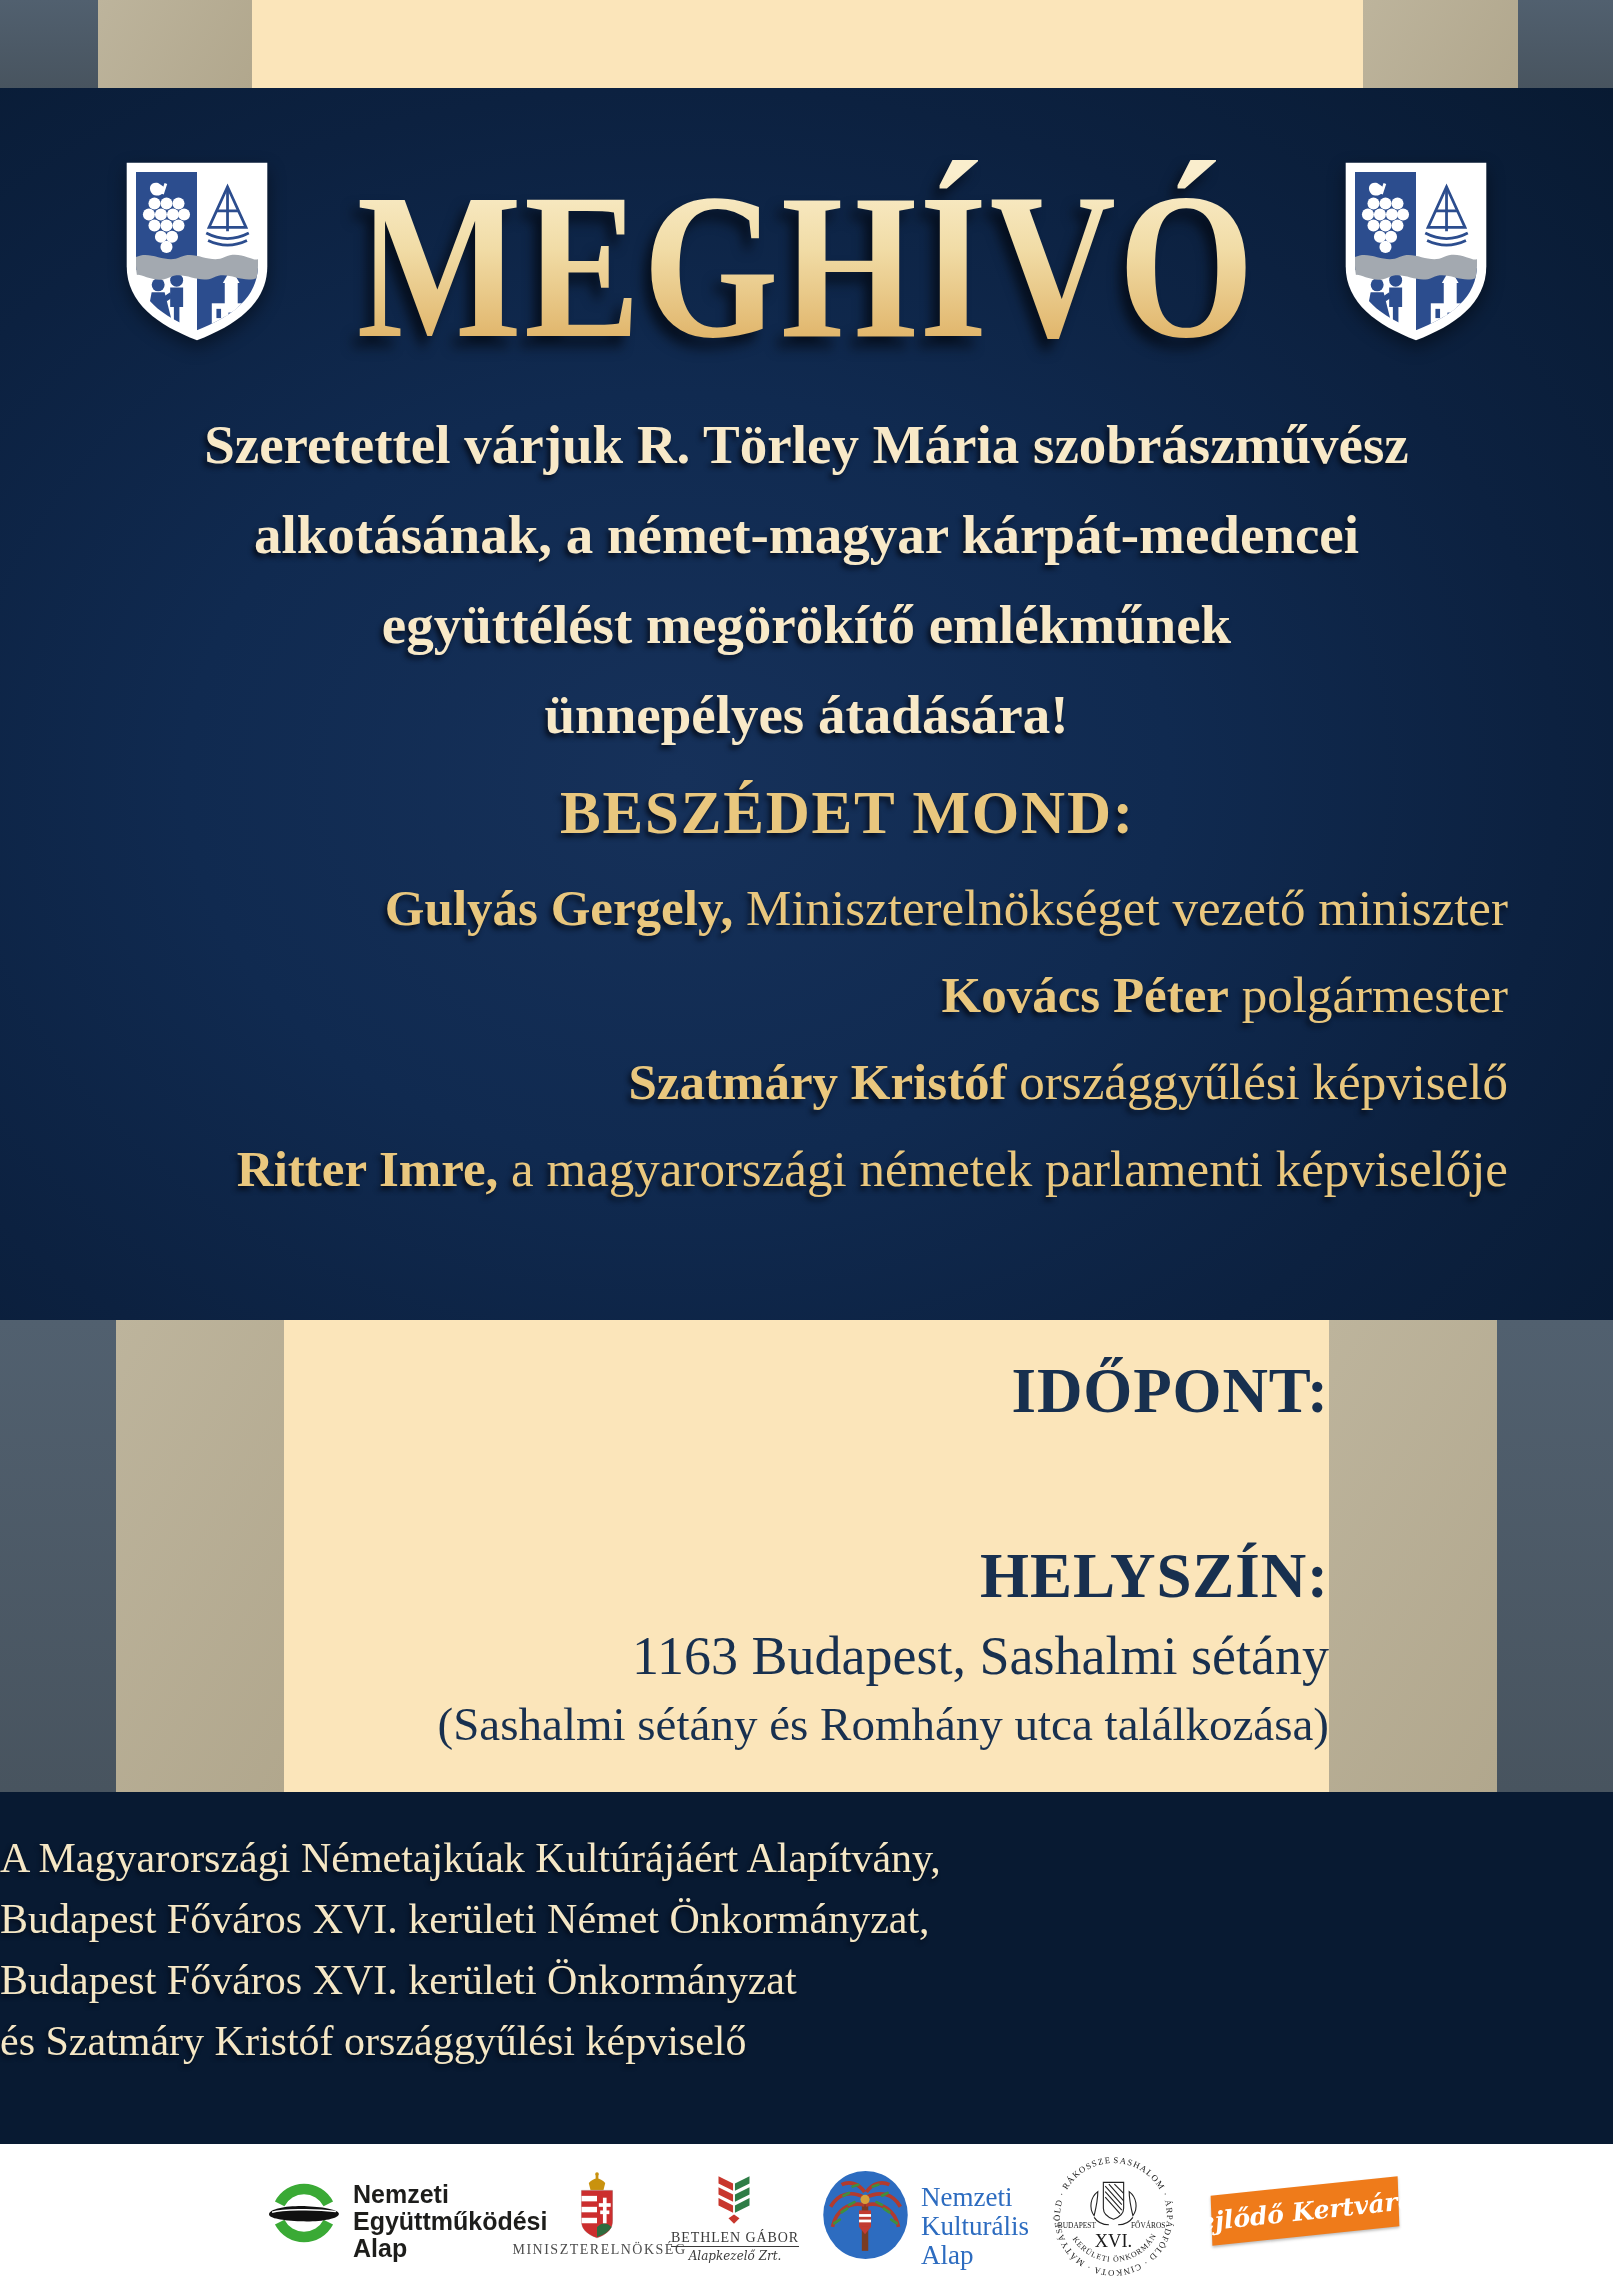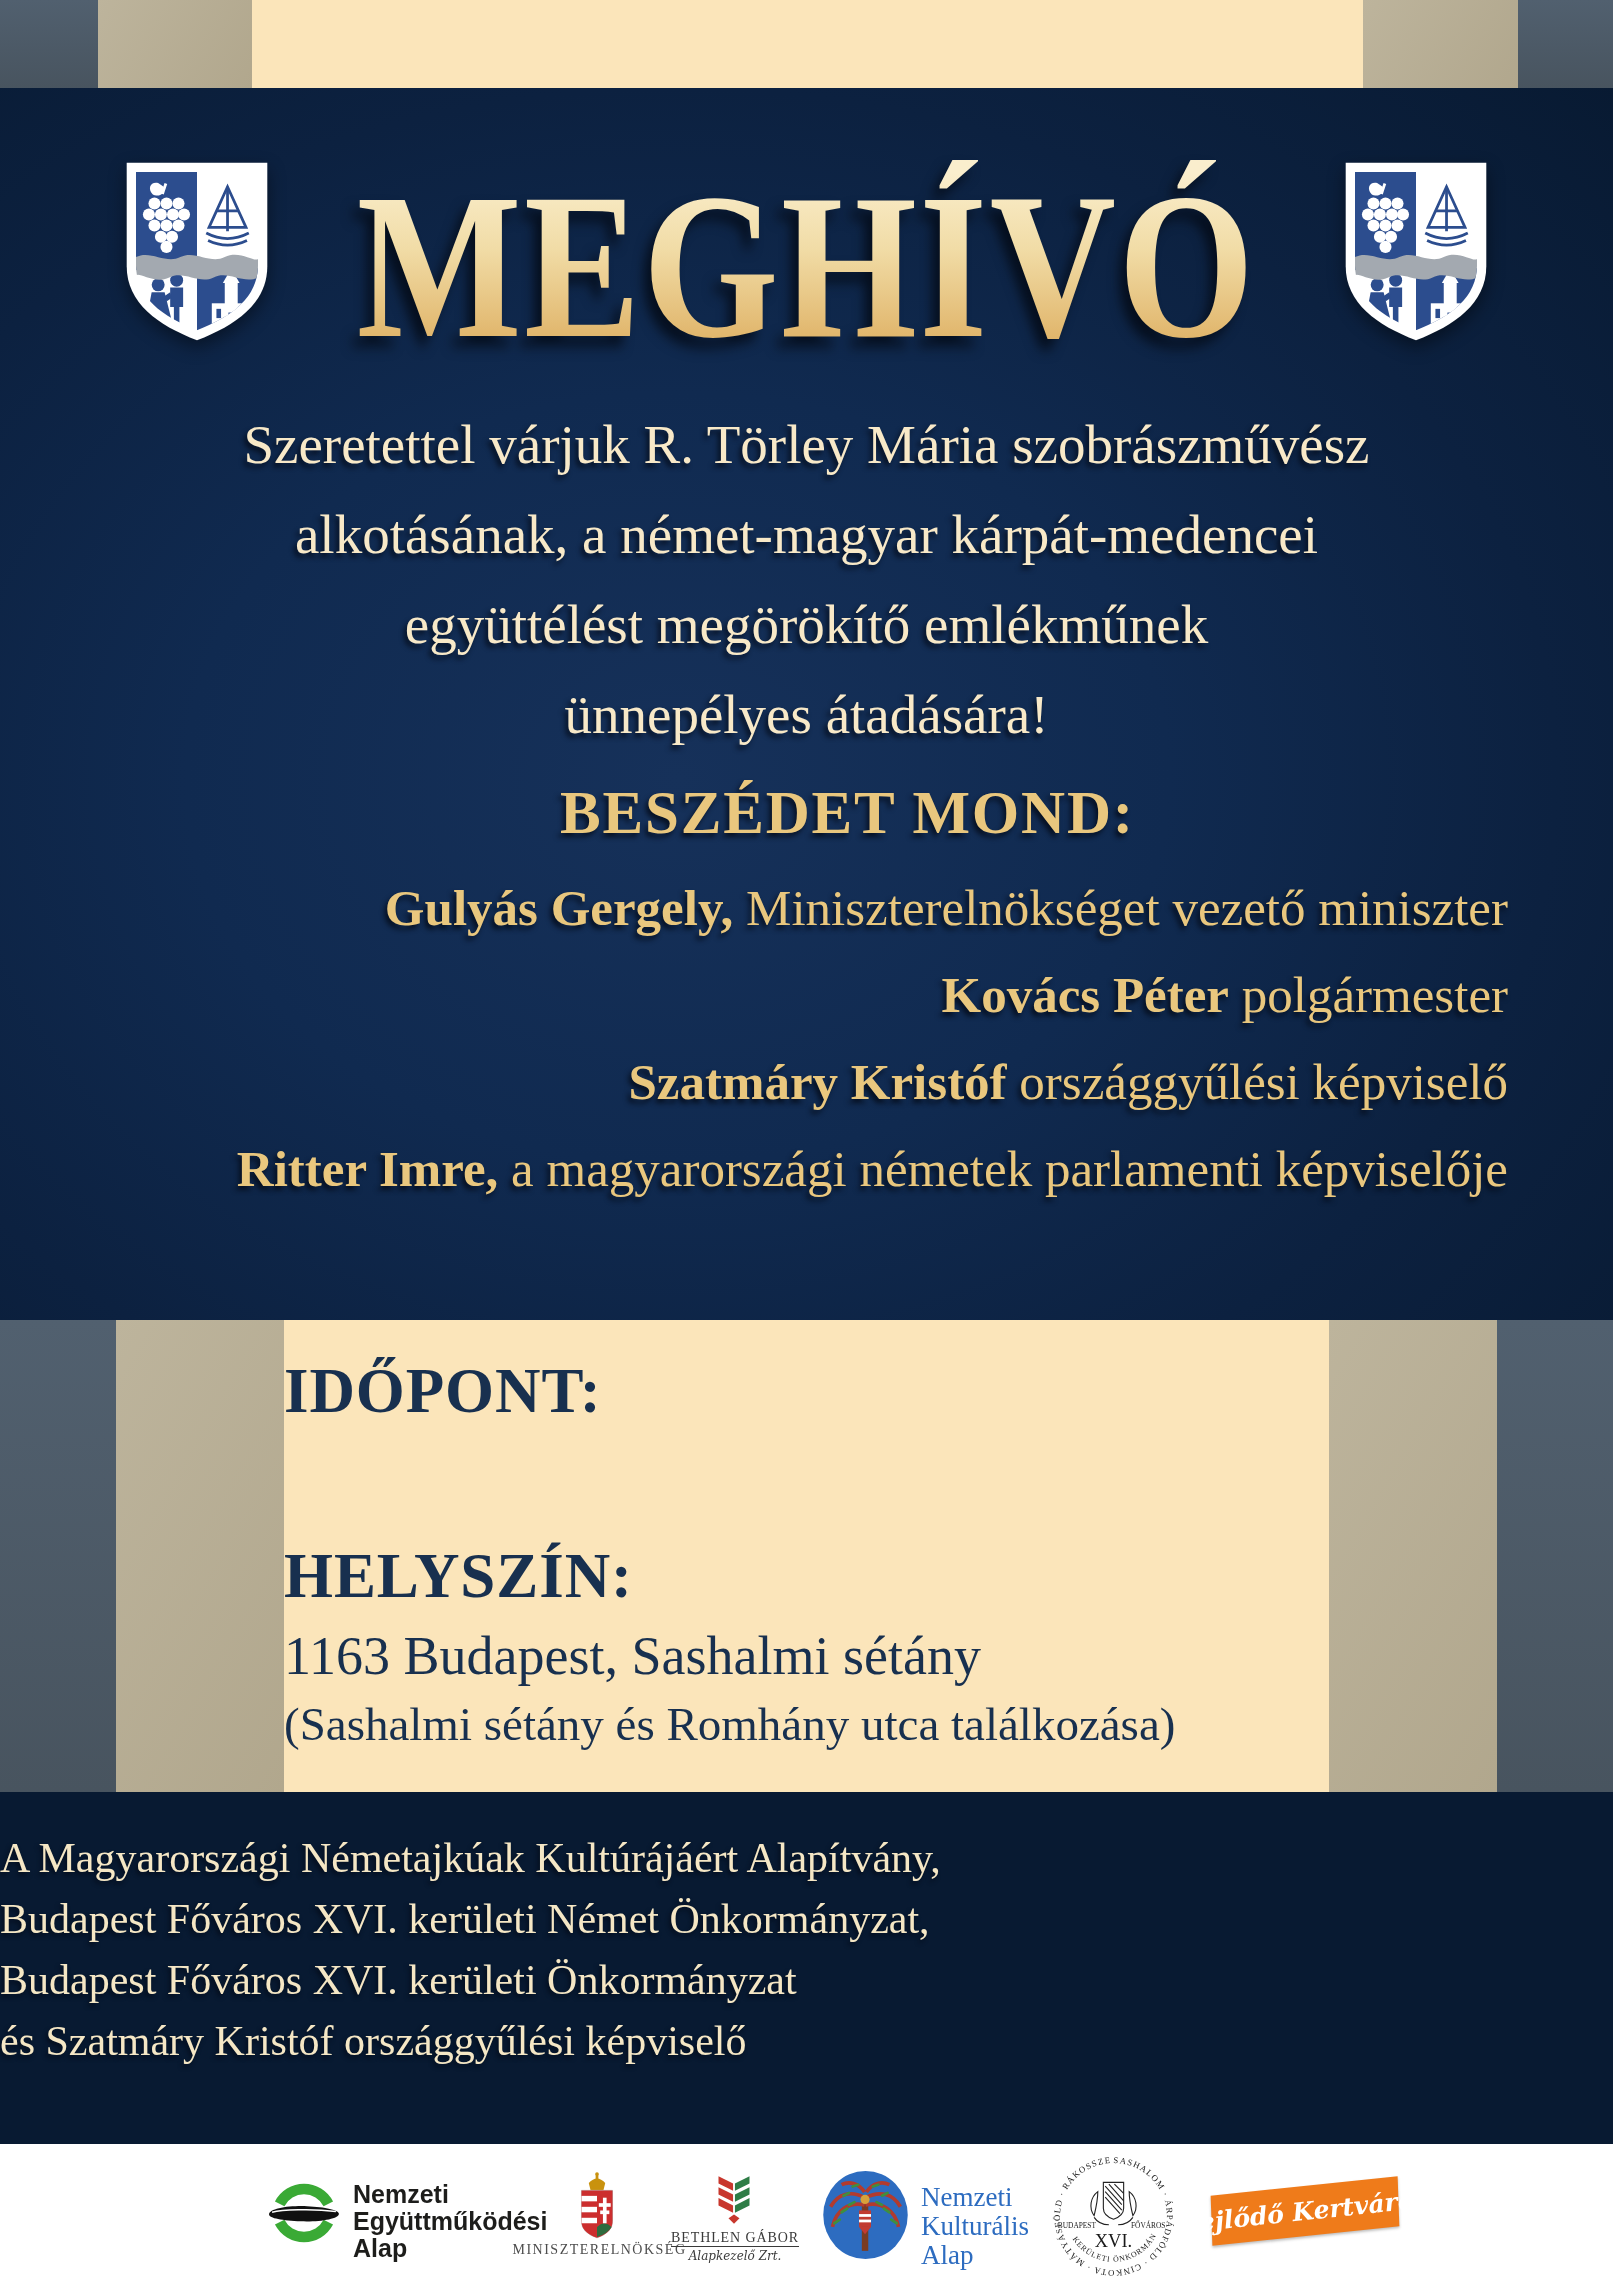--- a/index.html
+++ b/index.html
@@ -30,33 +30,33 @@
 
   .title-row{position:absolute;top:72px;left:0;width:100%;text-align:center;}
   .title{
     display:inline-block;font-weight:bold;font-size:208px;line-height:212px;letter-spacing:2.8px;
     transform:scaleX(.84);transform-origin:center;
     background:linear-gradient(180deg,#faeecd 6%,#f1dca6 42%,#dfb266 88%,#d6a659 100%);
     -webkit-background-clip:text;background-clip:text;color:transparent;-webkit-text-fill-color:transparent;
     filter:drop-shadow(-8.3px 10px 6.5px rgba(3,10,22,.85));
   }
   .invite{position:absolute;top:312px;left:0;width:100%;text-align:center;
-    color:#f8e9c8;font-weight:normal;font-size:55px;line-height:90px;
+    color:#f8e9c8;font-weight:bold;font-size:55px;line-height:90px;
     text-shadow:-2.8px 3.7px 5.5px rgba(4,10,22,.8);}
   .speech-heading{position:absolute;top:690px;left:0;width:100%;text-align:center;
     color:#e9c77e;font-weight:bold;font-size:61px;letter-spacing:1.8px;
     text-shadow:-2.8px 3.7px 5.5px rgba(4,10,22,.8);padding-left:41px;}
   .speakers{position:absolute;top:777px;left:50%;transform:translateX(-50%);width:1403px;text-align:center;
     color:#e9c77e;font-size:51px;line-height:87px;text-shadow:-2.8px 3.7px 5.5px rgba(4,10,22,.8);}
   .speakers .line{display:block;text-align:right;}
   .speakers .name{font-weight:bold;}
   .speakers .role{font-weight:normal;}
 
   
-  .panel-line{position:absolute;left:0;width:100%;text-align:left;color:#18304f;}
+  .panel-line{position:absolute;left:0;width:100%;text-align:right;color:#18304f;}
   .ph{font-weight:bold;font-size:63px;letter-spacing:0.9px;}
   .p-time-h{top:35px;}
   .p-date{top:120px;font-size:58px;}
   .p-date .year{font-family:"DejaVu Serif",serif;font-style:italic;font-weight:bold;color:#0d0d0d;letter-spacing:6.5px;margin-right:16.6px;}
   .p-place-h{top:220px;}
   .p-address{top:305px;font-size:54px;}
   .p-note{top:377px;font-size:47px;}
 
   
   .org-lines{position:absolute;top:37px;left:0;width:100%;text-align:left;

